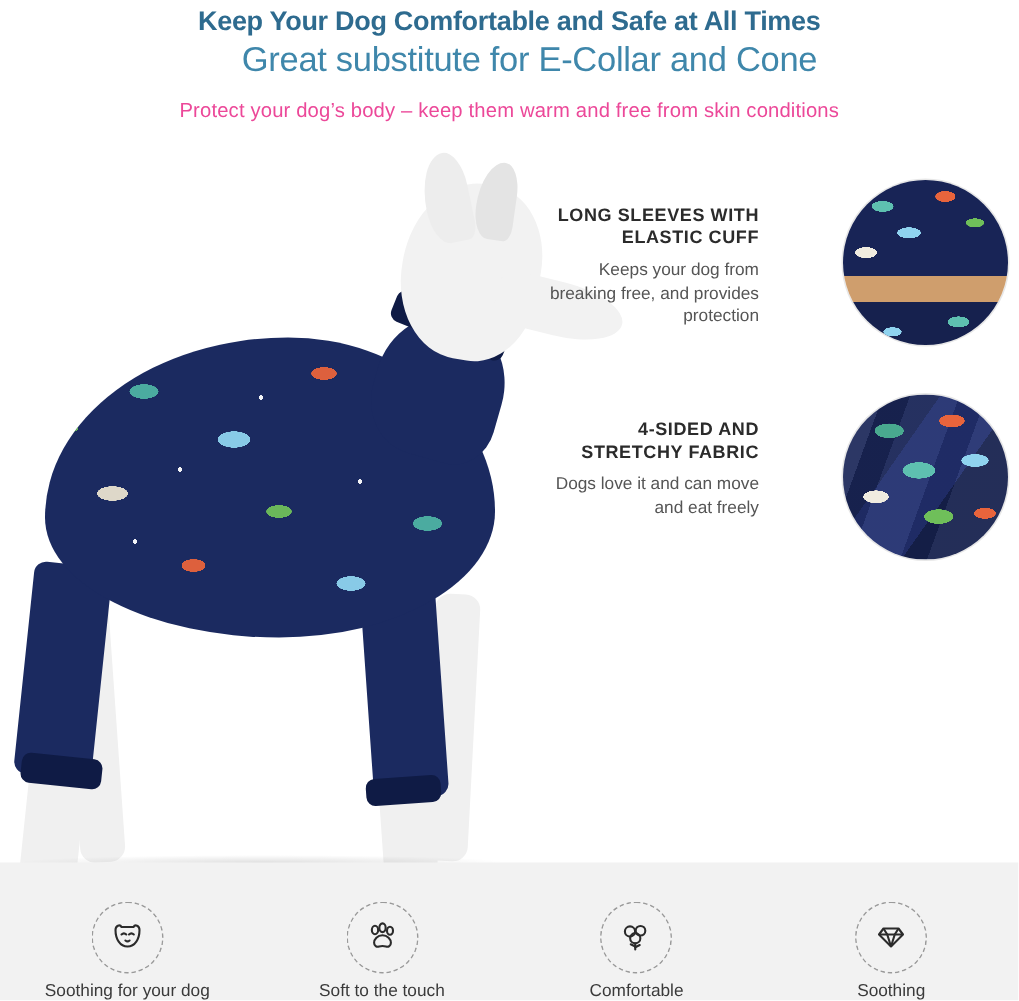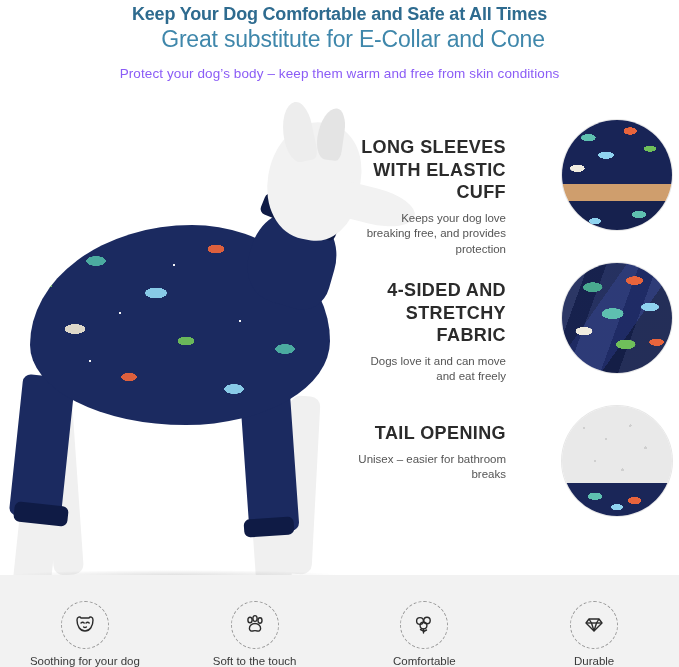--- a/index.html
+++ b/index.html
@@ -30,21 +30,21 @@
   .subhead {
     font-size: 23px;
     color: #3f87ab;
     line-height: 1.2;
     margin-top: 2px;
     letter-spacing: -0.2px;
     padding-left: 27px;
   }
   .tagline {
     font-size: 13.5px;
-    color: #8b5cf6;
+    color: #ec4899;
     margin-top: 12px;
     letter-spacing: 0.1px;
   }
 
   
   .hero {
     position: absolute;
     top: 100px;
     left: 0;
     width: 679px;
@@ -198,21 +198,21 @@
     height: 143px;
   }
   .feature .text {
     position: absolute;
     left: 0;
     top: 16px;
     width: 150px;
     text-align: right;
   }
   .feature .f-title {
-    font-size: 18px;
+    font-size: 12px;
     font-weight: bold;
     color: #2b2b2b;
     letter-spacing: .4px;
     line-height: 1.25;
     text-transform: uppercase;
   }
   .feature .f-desc {
     font-size: 11.5px;
     color: #555555;
     line-height: 1.35;
@@ -347,46 +347,37 @@
     <div class="dog-ear"></div>
     <div class="dog-ear2"></div>
     <div class="dog-shadow"></div>
   </div>
 
   <div class="features">
 
     <div class="feature">
       <div class="text">
         <div class="f-title">LONG SLEEVES WITH ELASTIC CUFF</div>
-        <div class="f-desc">Keeps your dog love breaking free, and provides protection</div>
+        <div class="f-desc">Keeps your dog from breaking free, and provides protection</div>
       </div>
       <div class="thumb t1">
         <div class="inner"></div>
       </div>
     </div>
 
     <div class="feature">
       <div class="text">
         <div class="f-title">4-SIDED AND STRETCHY FABRIC</div>
         <div class="f-desc">Dogs love it and can move and eat freely</div>
       </div>
       <div class="thumb t2">
         <div class="inner"></div>
       </div>
     </div>
 
-    <div class="feature">
-      <div class="text">
-        <div class="f-title">TAIL OPENING</div>
-        <div class="f-desc">Unisex – easier for bathroom breaks</div>
-      </div>
-      <div class="thumb t3">
-        <div class="inner"></div>
-      </div>
-    </div>
 
   </div>
 </div>
 
 <div class="benefits">
 
   <div class="benefit">
     <div class="b-icon">
       <svg width="26" height="26" viewBox="0 0 26 26" fill="none" stroke="#2b2b2b" stroke-width="1.4" stroke-linecap="round">
         <path d="M5 8 C5 5,8 4,9 6 L17 6 C18 4,21 5,21 8 C21 14,18 19,13 19 C8 19,5 14,5 8Z"></path>
@@ -426,16 +417,16 @@
 
   <div class="benefit">
     <div class="b-icon">
       <svg width="26" height="26" viewBox="0 0 26 26" fill="none" stroke="#2b2b2b" stroke-width="1.4" stroke-linejoin="round">
         <path d="M8 7 L18 7 L21 11 L13 19 L5 11 Z"></path>
         <path d="M5 11 L21 11"></path>
         <path d="M8 7 L10.5 11 L13 19"></path>
         <path d="M18 7 L15.5 11 L13 19"></path>
       </svg>
     </div>
-    <div class="b-label">Durable</div>
+    <div class="b-label">Soothing</div>
   </div>
 
 </div>
 
 </body></html>

